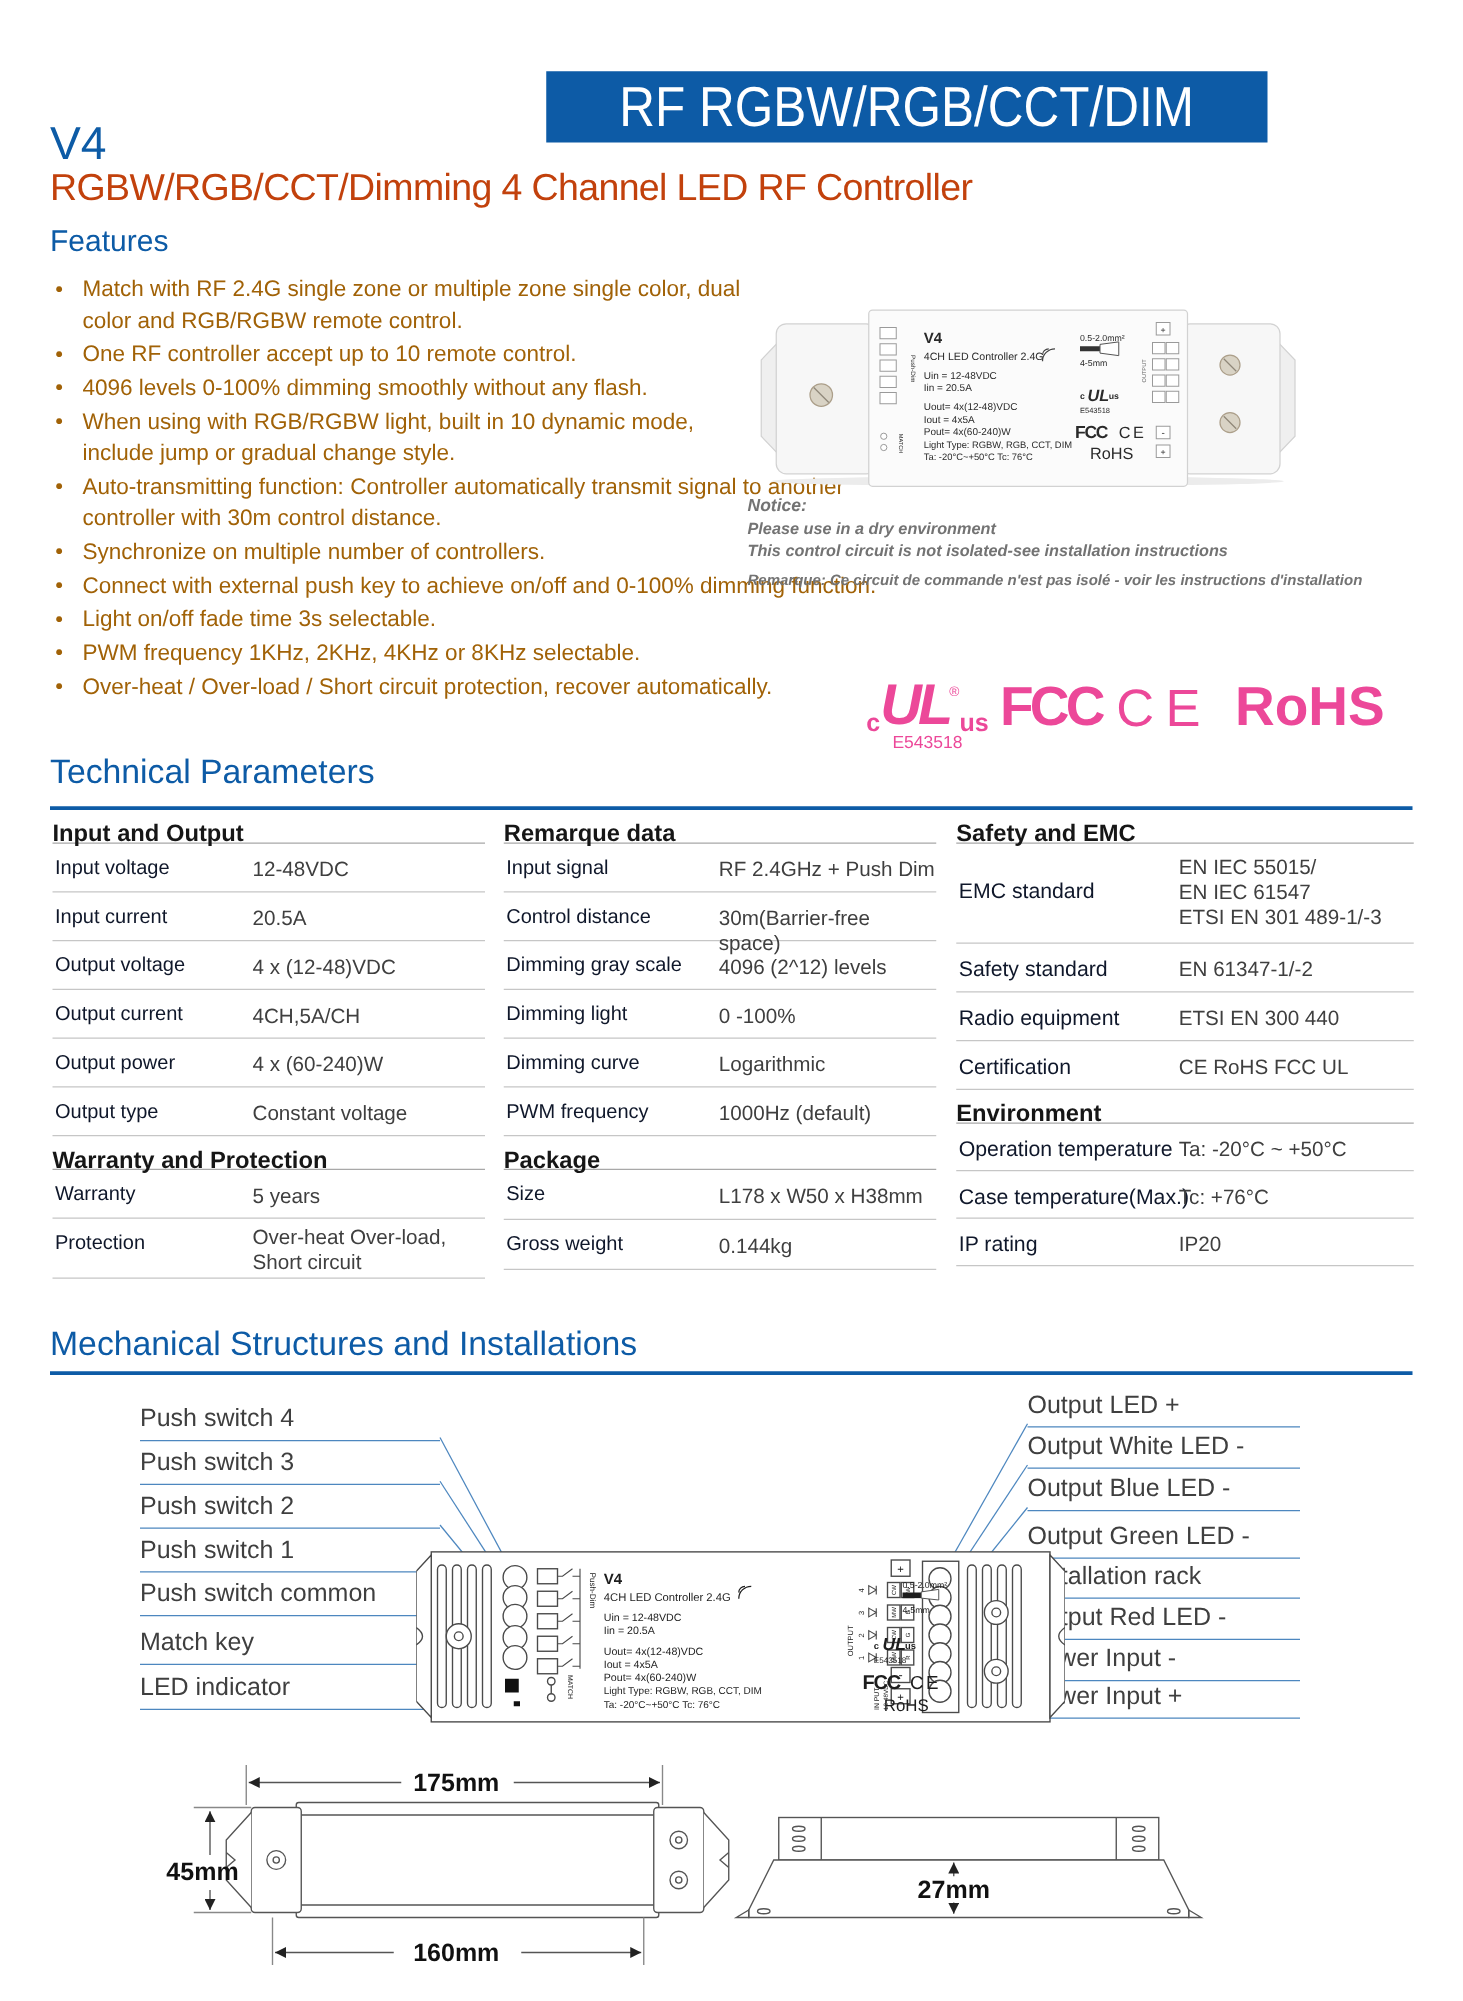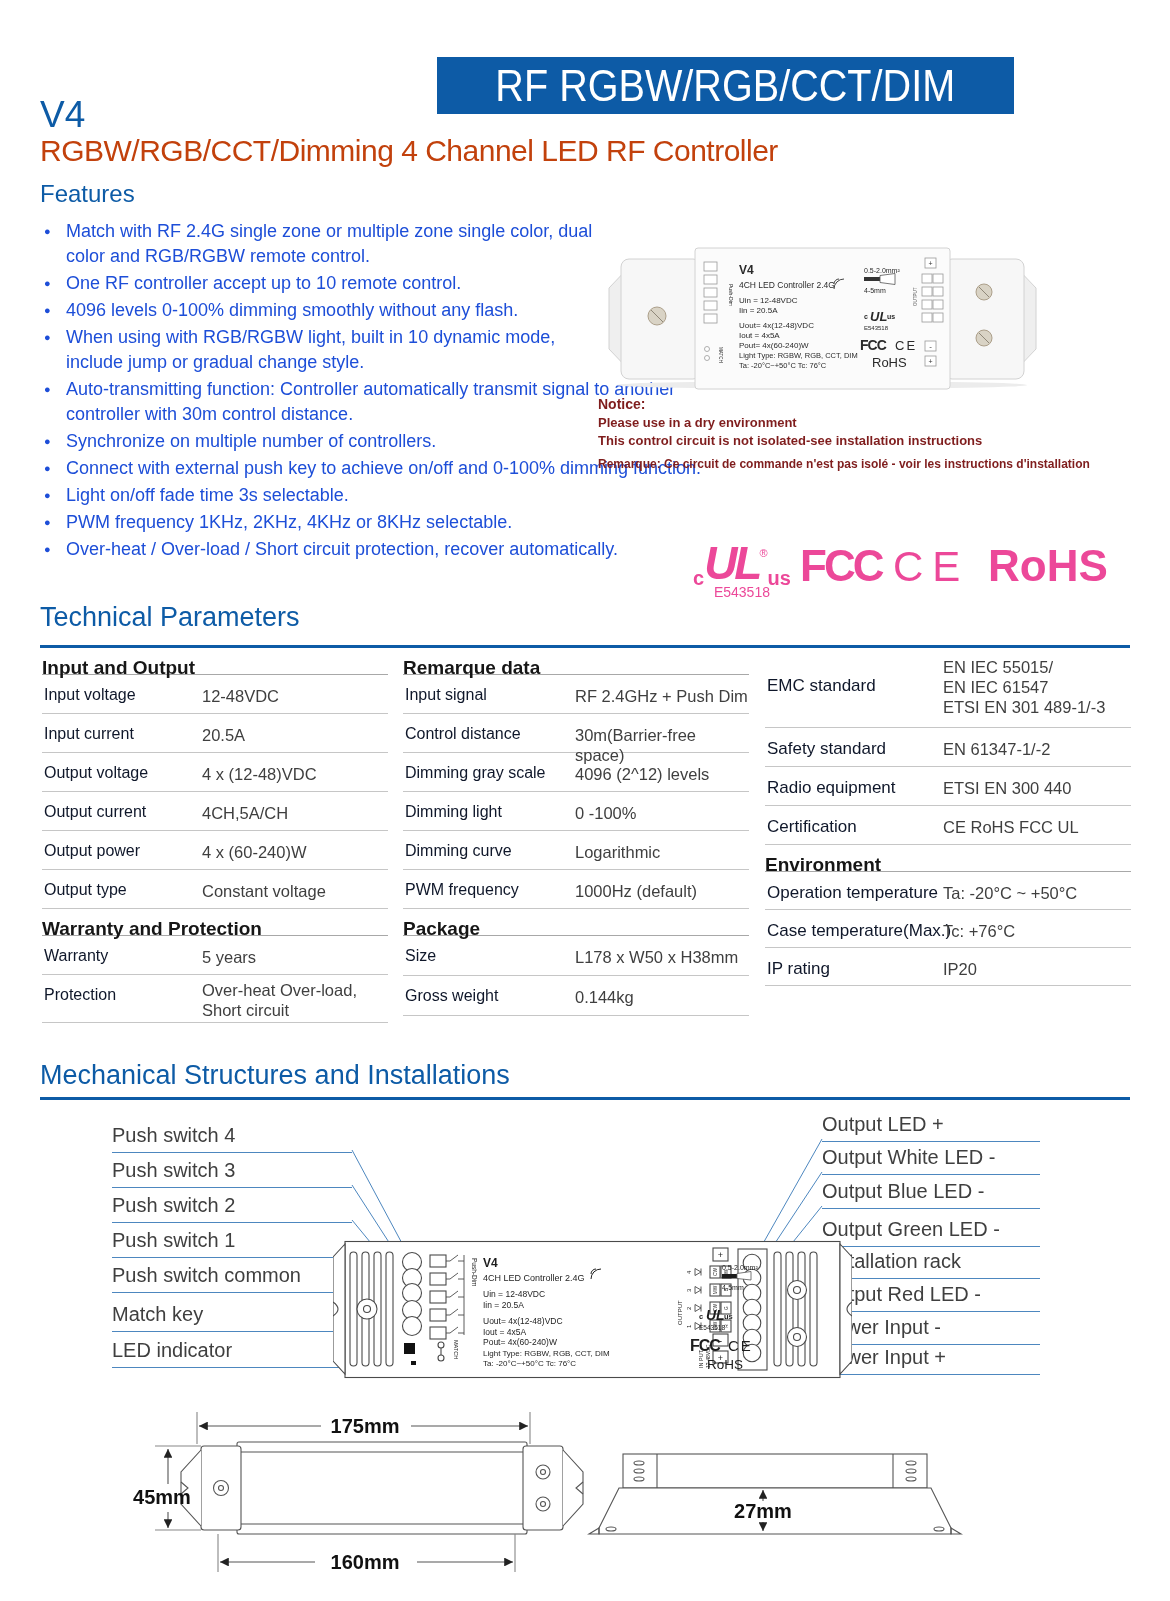--- a/index.html
+++ b/index.html
@@ -12,30 +12,30 @@
             background:#0d5ba6; display:flex; align-items:center; justify-content:center;margin-top:19px; }
   .banner span { color:#fff; font-size:45px; white-space:nowrap; transform:scaleX(.88); }
 
   .model { position:absolute; left:40px; top:94px; font-size:37px; color:#0d5ba6; }
   .title { position:absolute; left:40px; top:134px; margin:0; font-size:30px; font-weight:400;
            color:#c2410c; letter-spacing:-0.5px; white-space:nowrap; }
   .features-heading { position:absolute; left:40px; top:180px; margin:0; font-size:24px;
            font-weight:400; color:#0d5ba6; }
 
   .features { position:absolute; left:42px; top:219px; width:740px; margin:0; padding:0;
-              list-style:none; color:#1d4ed8; font-size:18px; line-height:25px; }
+              list-style:none; color:#a16207; font-size:18px; line-height:25px; }
   .features li { position:relative; padding-left:24px; margin-bottom:2px; }
   .features li::before { content:"●"; position:absolute; left:2px; top:0; font-size:11px; }
   .features li:nth-child(1){ max-width:575px; }
   .features li:nth-child(4){ max-width:560px; }
   .features li:nth-child(5){ max-width:645px; }
 
   .photo-svg { position:absolute; left:600px; top:246px; width:445px; height:145px; }
 
-  .notice { position:absolute; left:598px; top:396px; color:#7f1d1d; }
+  .notice { position:absolute; left:598px; top:396px; color:#737373;font-style:italic; }
   .notice-h { font-size:14px; font-weight:700; }
   .notice-l { font-size:13px; font-weight:600; margin-top:3px; white-space:nowrap; }
   .notice-r { font-size:12px; font-weight:600; margin-top:9px; white-space:nowrap; }
 
   .cert { position:absolute; color:#ec4899; white-space:nowrap; }
   .cert-ul { left:693px; top:536px; text-align:center; }
   .ul-c { font-size:20px; font-weight:700; vertical-align:-6px; }
   .ul-UL { font-size:46px; font-weight:800; font-style:italic; letter-spacing:-3px; }
   .ul-us { font-size:20px; font-weight:700; vertical-align:-6px; }
   .ul-reg { font-size:11px; vertical-align:22px; }
@@ -261,20 +261,21 @@
         <span class="plabel">Size</span>
         <span class="pvalue">L178 x W50 x H38mm</span>
       </div>
     <div class="prow h40">
         <span class="plabel">Gross weight</span>
         <span class="pvalue">0.144kg</span>
       </div>
   </div>
 
   <div class="pcol pcol3">
+    <div class="psec">Safety and EMC</div>
     <div class="prow h80 vtop">
         <span class="plabel" style="top:28px">EMC standard</span>
         <span class="pvalue">EN IEC 55015/
 EN IEC 61547
 ETSI EN 301 489-1/-3</span>
       </div>
     <div class="prow h39">
         <span class="plabel">Safety standard</span>
         <span class="pvalue">EN 61347-1/-2</span>
       </div>

